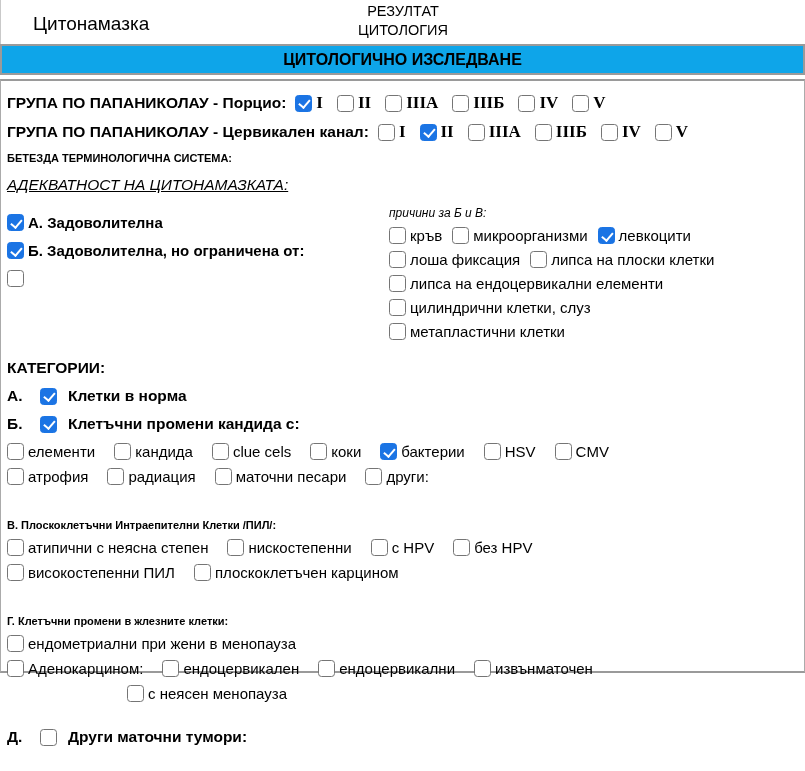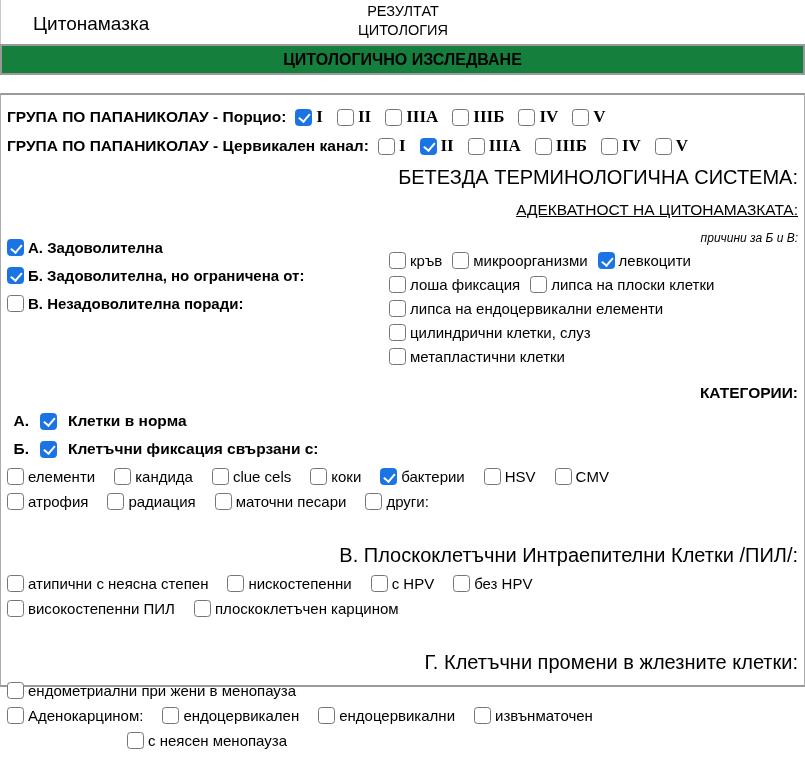--- a/index.html
+++ b/index.html
@@ -9,32 +9,31 @@
     font-family:"Liberation Sans", sans-serif;
     font-size:15px; color:#000;
     overflow:hidden;
   }
   
   .hdr { position:relative; height:44px; border-left:1px solid #c9c9c9; }
   .hdr-left { position:absolute; left:0; top:13px; font-size:19px;margin-left:32px; }
   .hdr-center { position:absolute; left:0; right:0; top:2px; text-align:center; font-size:14.5px; line-height:19px; }
   
   .titlebox {
-    border:2px solid #9a9a9a; background:#15803d;
+    border:2px solid #9a9a9a; background:#0ea5e9;
     text-align:center; font-weight:bold; font-size:16px;
     padding:5px 0 4px;
   }
   
   .content {
-    margin-top:18px;
+    margin-top:4px;
     border-top:2px solid #9a9a9a; border-bottom:2px solid #9a9a9a;
     border-left:1px solid #ababab; border-right:1px solid #ababab;
     padding:6px 6px 8px 6px;
     height:594px;
-    text-align:right;
   }
   
   .cb {
     width:17px; height:17px; flex:0 0 17px;
     border:1.5px solid #757575; border-radius:3.5px; background:#fff;
     display:inline-block; position:relative;
   }
   .cb.checked { background:#1b74e4; border-color:#1b74e4; }
   .cb.checked::after {
     content:""; position:absolute; left:5px; top:1.5px;
@@ -45,22 +44,22 @@
   .opt { display:inline-flex; align-items:center; gap:3px; white-space:nowrap; }
   .cblabel { padding-left:1px; }
   
   .optrow { display:flex; align-items:center; gap:19px; margin:8px 0; flex-wrap:wrap; }
   .vopts { display:flex; flex-direction:column; gap:11px;font-weight:bold; }
   
   .pap-row { display:flex; align-items:center; gap:9px; margin:6px 0 9px; }
   .pap-label { font-weight:bold; font-size:15.5px; white-space:nowrap; }
   .pap-opts { display:flex; align-items:center; gap:14px; font-family:"Liberation Serif", serif; font-weight:bold; font-size:17px; }
   
-  .bold-heading { font-weight:normal; font-size:20px; margin:10px 0 6px; }
-  .adequacy-heading { font-size:15.5px; text-decoration:underline; margin:12px 0 8px; }
+  .bold-heading { font-weight:bold; font-size:11px; margin:10px 0 6px; }
+  .adequacy-heading { font-style:italic; font-size:15.5px; text-decoration:underline; margin:12px 0 8px; }
   
   .adq { display:flex; margin-top:12px; }
   .adq-left { width:382px; padding-top:8px; }
   .adq-right { flex:1; }
   .reasons-heading { font-style:italic; font-size:12px; margin:0 0 4px; }
   .reasons .optrow { gap:10px; margin:7px 0; }
   
   .cat-heading { font-weight:bold; font-size:15.5px; margin:12px 0 8px; }
   .cat-row { display:flex; align-items:center; gap:11px; margin:10px 0; font-weight:bold; font-size:15.5px; }
   .cat-row .prefix { width:22px; }
@@ -151,21 +150,20 @@
         <span class="opt">
           <span class="cb checked"></span>
           <span class="cblabel">А. Задоволителна</span>
         </span>
         <span class="opt">
           <span class="cb checked"></span>
           <span class="cblabel">Б. Задоволителна, но ограничена от:</span>
         </span>
         <span class="opt">
           <span class="cb"></span>
-          <span class="cblabel">В. Незадоволителна поради:</span>
         </span>
       </div>
     <div class="adq-right reasons">
       <div class="reasons-heading">причини за Б и В:</div>
       <div class="optrow">
           <span class="opt">
             <span class="cb"></span>
             <span class="cblabel">кръв</span>
           </span>
           <span class="opt">
@@ -212,21 +210,21 @@
 
   <div class="cat-row">
     <span class="prefix">А.</span>
     <span class="cb checked"></span>
     <span>Клетки в норма</span>
   </div>
 
   <div class="cat-row">
     <span class="prefix">Б.</span>
     <span class="cb checked"></span>
-    <span>Клетъчни фиксация свързани с:</span>
+    <span>Клетъчни промени кандида с:</span>
   </div>
 
   <div class="optrow">
       <span class="opt">
         <span class="cb"></span>
         <span class="cblabel">елементи</span>
       </span>
       <span class="opt">
         <span class="cb"></span>
         <span class="cblabel">кандида</span>

